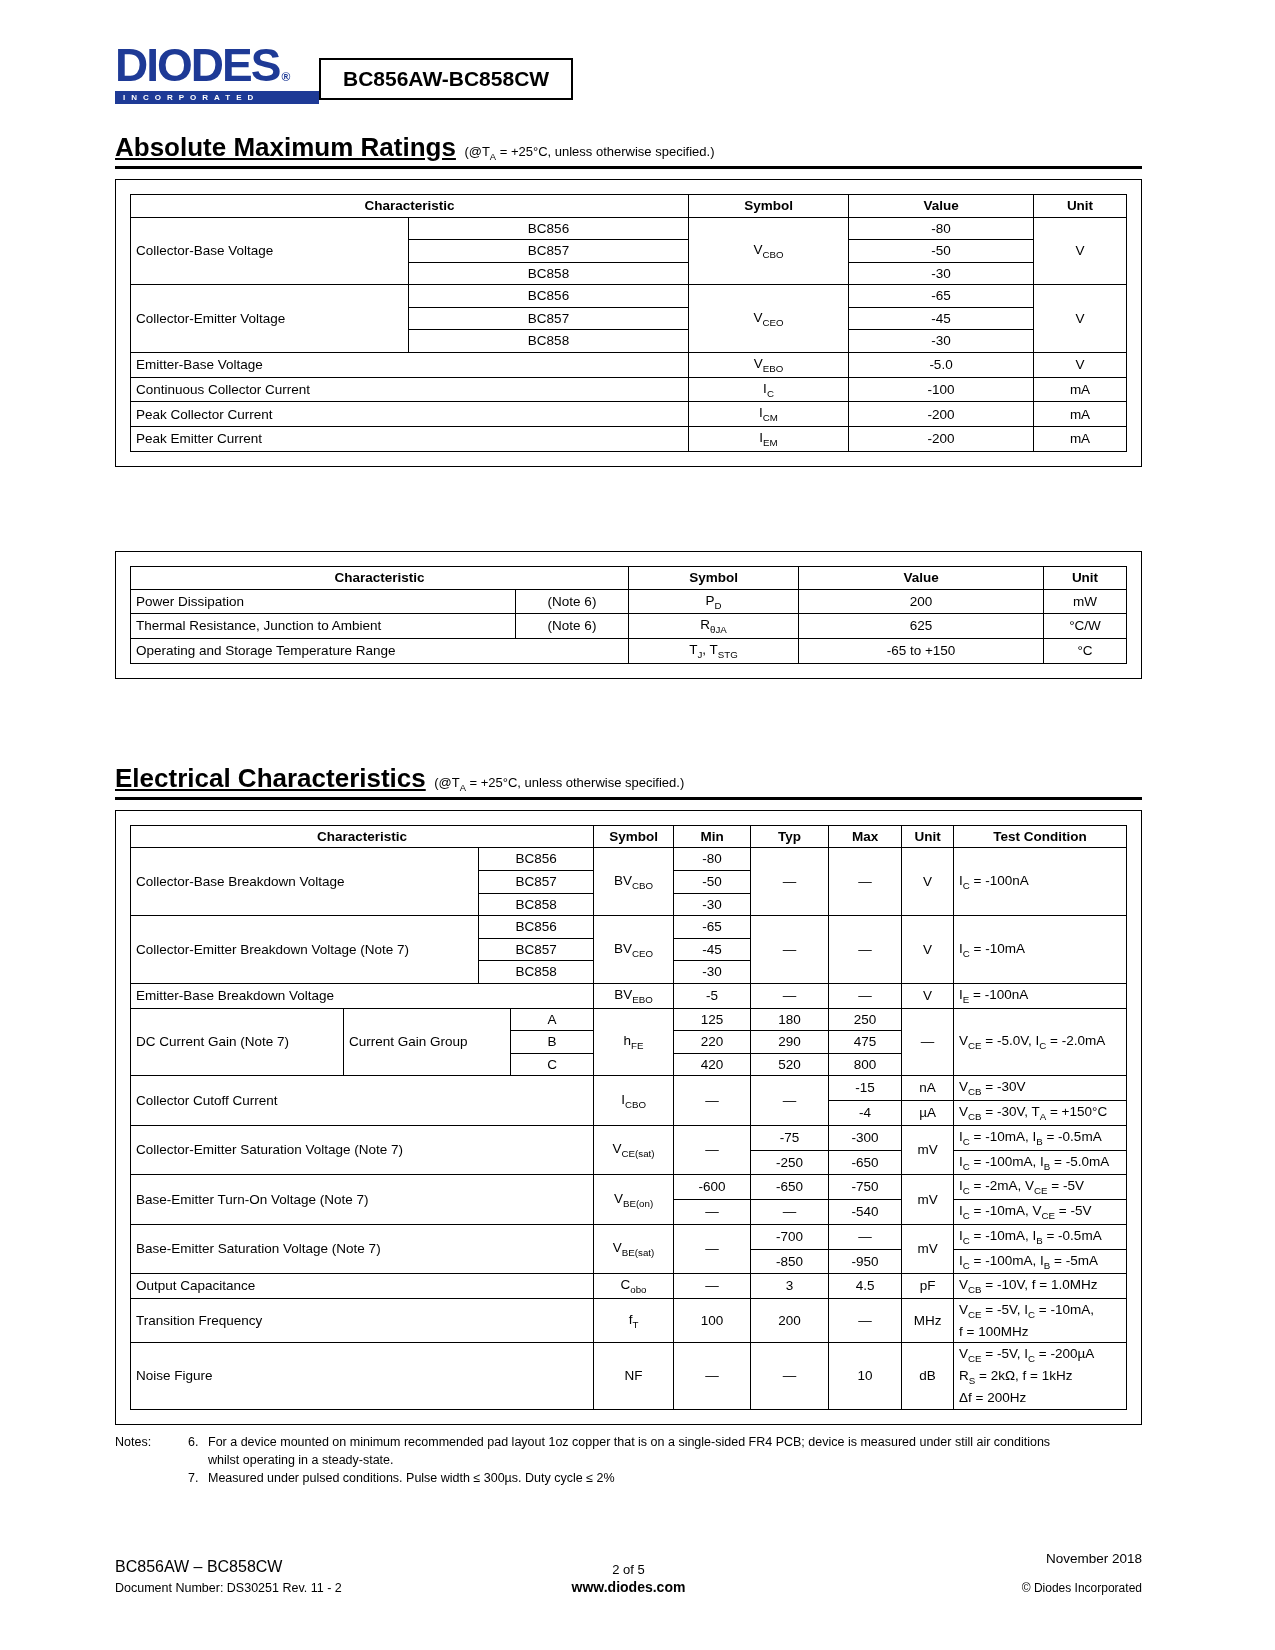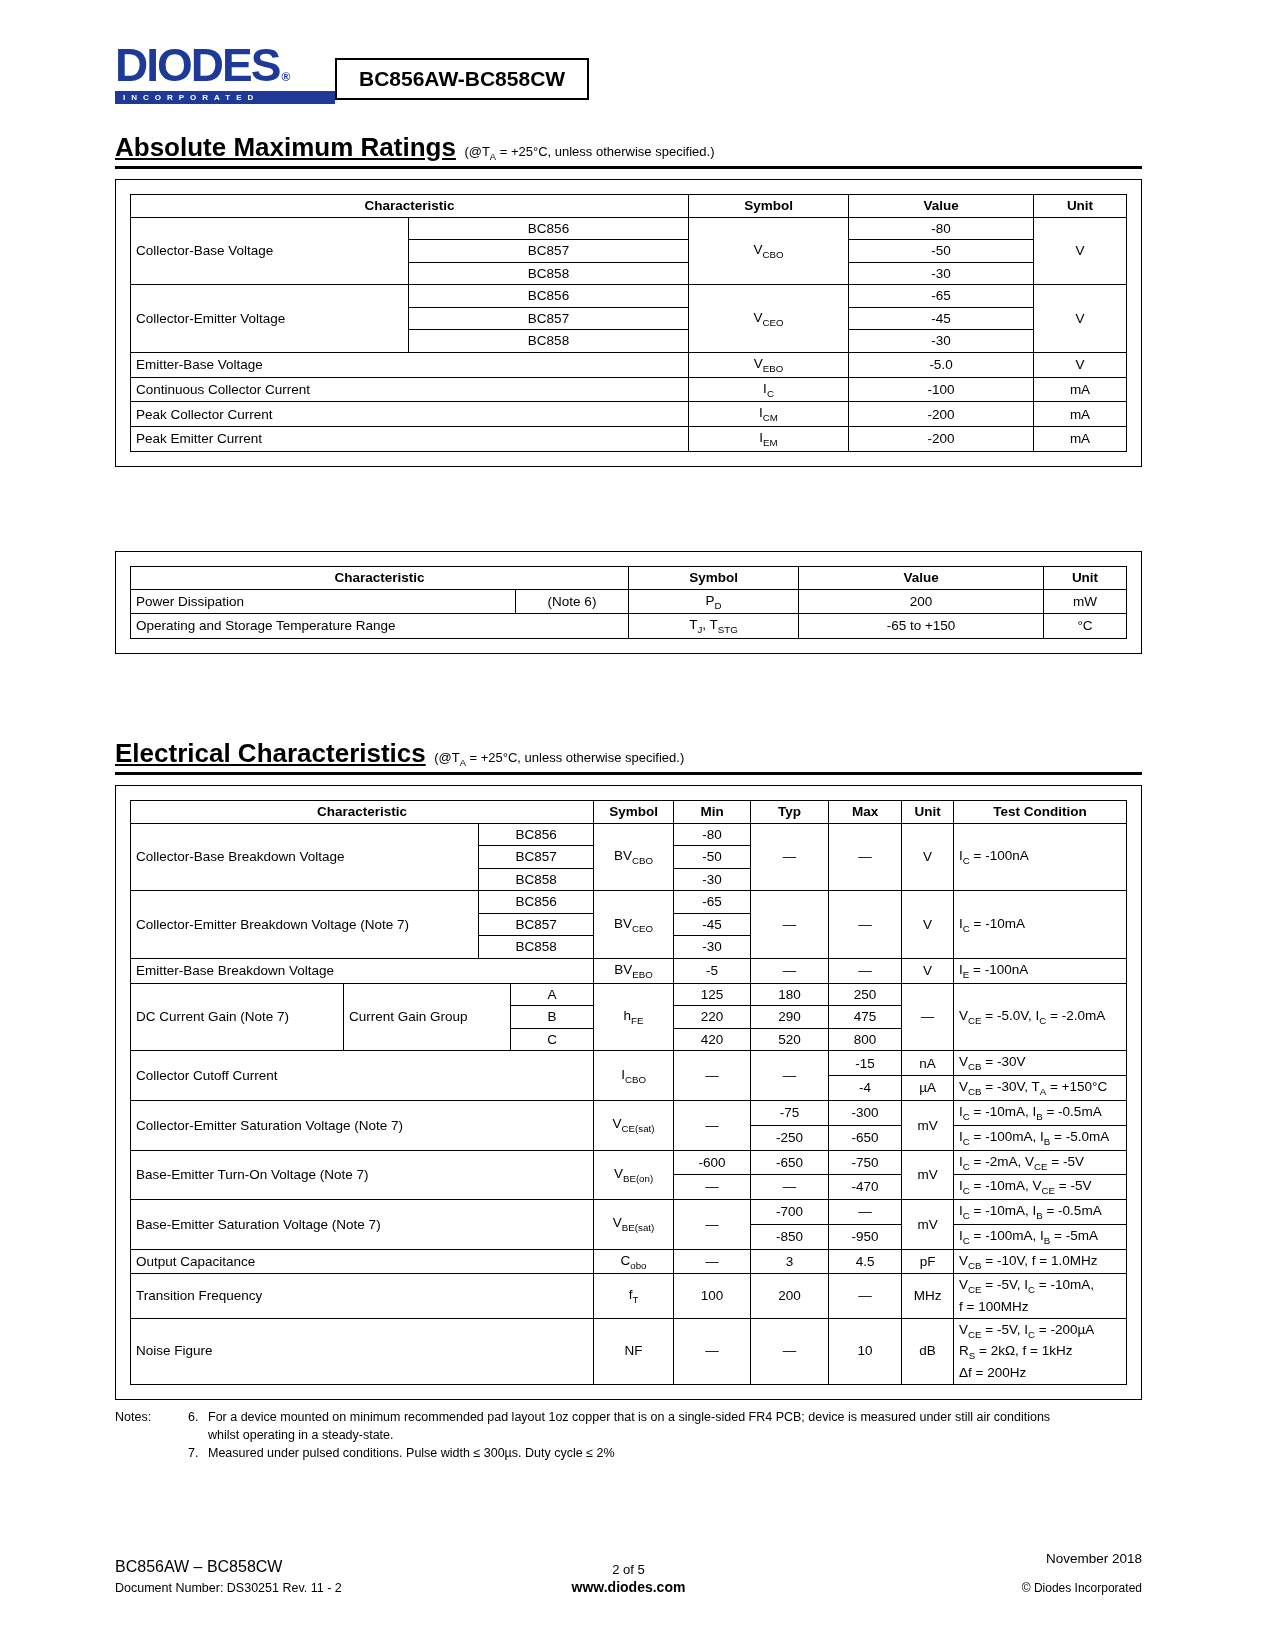--- a/index.html
+++ b/index.html
@@ -7,21 +7,21 @@
     width:1275px; height:1650px; background:#ffffff; color:#000;
     font-family:"Liberation Sans", sans-serif; position:relative; overflow:hidden;
   }
   .page { position:absolute; inset:0; padding:42px 133px 0 115px; }
 
   
   .top-row { display:flex; align-items:flex-start; }
   .logo-word { color:var(--brand-blue); font-size:46px; font-weight:bold; letter-spacing:-2px; line-height:1; }
   .logo-word .reg { font-size:12px; letter-spacing:0; margin-left:2px; }
   .logo-bar { background:var(--brand-blue); color:#fff; font-size:8px; font-weight:bold;
-              letter-spacing:6px; padding:2px 0 2px 8px; margin-top:3px; width:220px; box-sizing:border-box; white-space:nowrap; overflow:hidden; }
+              letter-spacing:6px; padding:2px 0 2px 8px; margin-top:3px; width:204px; box-sizing:border-box; white-space:nowrap; overflow:hidden; }
   .part-box { border:2px solid #000; font-size:21px; font-weight:bold; padding:7px 22px; margin-top:16px; }
 
   
   .section-head { border-bottom:3px solid #000; padding-bottom:3px; }
   .section-title { font-size:26px; font-weight:bold;text-decoration:underline; }
   .section-sub { font-size:13px; margin-left:4px; }
   #amr-section { margin-top:28px; }
   #thermal-section { margin-top:84px; }
   #ec-section { margin-top:84px; }
 
@@ -161,20 +161,27 @@
           <th>Symbol</th>
           <th>Value</th>
           <th>Unit</th>
         </tr>
         <tr>
               <td class="l">Power Dissipation</td>
               <td>(Note 6)</td>
               <td><span>P</span><sub>D</sub></td>
               <td>200</td>
               <td>mW</td>
+            </tr>
+        <tr>
+              <td class="l">Thermal Resistance, Junction to Ambient</td>
+              <td>(Note 6)</td>
+              <td><span>R</span><sub>θJA</sub></td>
+              <td>625</td>
+              <td>°C/W</td>
             </tr>
         <tr>
               <td class="l" colspan="2">Operating and Storage Temperature Range</td>
               <td><span>T</span><sub>J</sub><span>, T</span><sub>STG</sub></td>
               <td>-65 to +150</td>
               <td>°C</td>
             </tr>
         </tbody>
       </table>
     </div>
@@ -317,21 +324,21 @@
           <td rowspan="2"><span>V</span><sub>BE(on)</sub></td>
           <td>-600</td>
           <td>-650</td>
           <td>-750</td>
           <td rowspan="2">mV</td>
           <td class="l"><span>I</span><sub>C</sub><span> = -2mA, V</span><sub>CE</sub><span> = -5V</span></td>
         </tr>
         <tr>
               <td>—</td>
               <td>—</td>
-              <td>-470</td>
+              <td>-540</td>
               <td class="l"><span>I</span><sub>C</sub><span> = -10mA, V</span><sub>CE</sub><span> = -5V</span></td>
             </tr>
 
         <tr>
           <td class="l" colspan="4" rowspan="2">Base-Emitter Saturation Voltage (Note 7)</td>
           <td rowspan="2"><span>V</span><sub>BE(sat)</sub></td>
           <td rowspan="2">—</td>
           <td>-700</td>
           <td>—</td>
           <td rowspan="2">mV</td>

